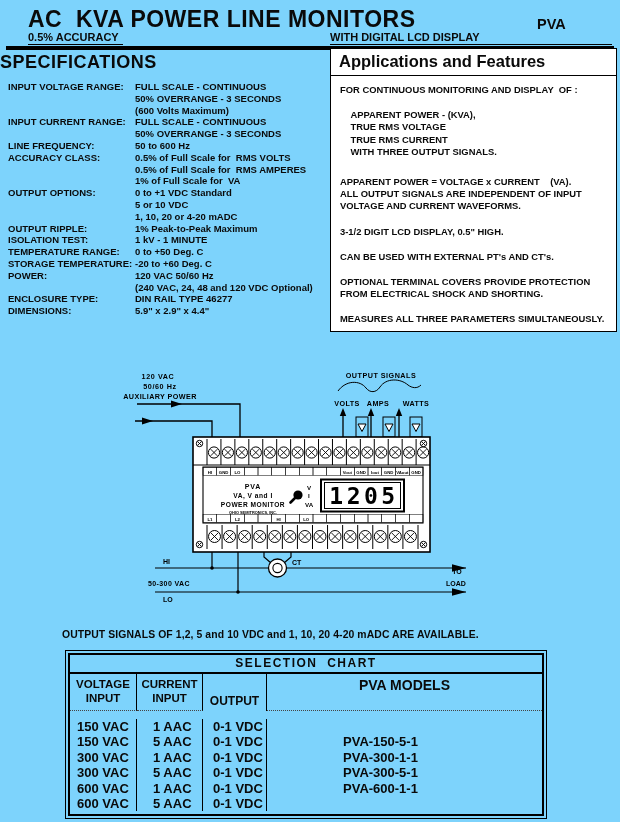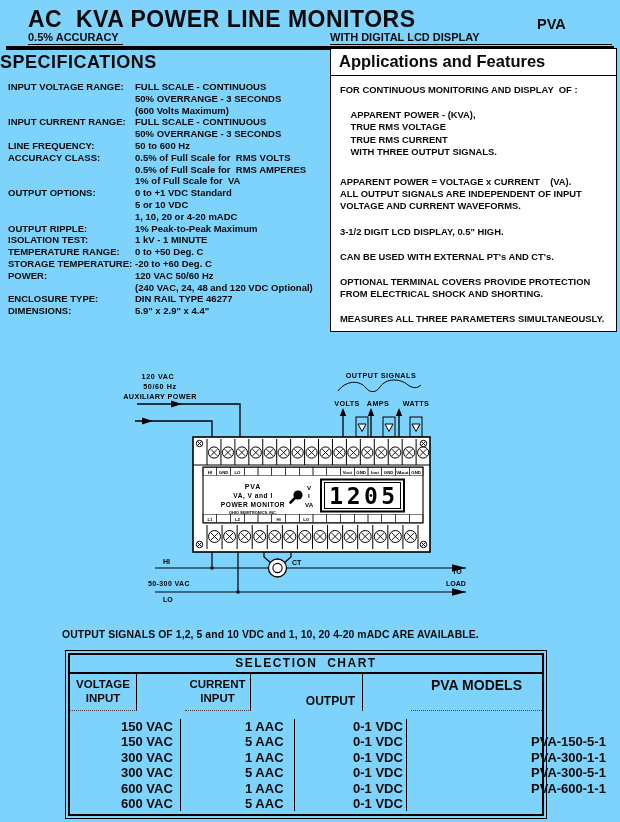--- a/index.html
+++ b/index.html
@@ -30,35 +30,35 @@
   .diag{position:absolute;left:0;top:368px;}
   .dt{font-family:"Liberation Sans",sans-serif;font-weight:700;fill:#000;}
   .lcd-digits{font-family:"DejaVu Sans Mono",monospace;font-weight:700;letter-spacing:3.5px;}
   
   .caption{position:absolute;left:62px;top:629px;width:548px;font-size:10.4px;font-weight:700;letter-spacing:.1px;}
   
   .chart{position:absolute;left:65px;top:650px;width:482px;border:1.5px solid #000;padding:2px;box-sizing:border-box;}
   .chart-inner{border:2px solid #000;}
   .chart-title{text-align:center;font-size:12px;font-weight:700;letter-spacing:1.5px;
                padding:1px 0 2px 0;border-bottom:2px solid #000;white-space:pre;}
-  .thead,.trow{display:flex;gap:48px;}
+  .thead,.trow{display:flex;}
   .c{box-sizing:border-box;}
   .c1{width:67px;flex:none;border-right:1.2px solid #000;}
   .c2{width:66px;flex:none;border-right:1.2px solid #000;}
   .c3{width:64px;flex:none;border-right:1.2px solid #000;}
   .c4{flex:1;}
   .thead{height:37px;}
   .thead .c1,.thead .c2{font-size:11.5px;font-weight:700;text-align:center;line-height:13.5px;
                         padding-top:4px;white-space:pre-line;border-bottom:1px dotted #444;}
   .thead .c3{font-size:12px;font-weight:700;text-align:center;padding-top:20px;}
   .thead .c4{font-size:14px;font-weight:700;text-align:center;padding-top:3px;border-bottom:1px dotted #444;}
   .tbody{padding:8px 0 3px 0;}
   .trow{height:15.4px;}
   .trow .c{font-size:13px;font-weight:700;line-height:15.4px;white-space:nowrap;}
-  .trow .c1{padding-left:7px;margin-left:44px;}
+  .trow .c1{padding-left:7px;}
   .trow .c2{padding-left:16px;}
   .trow .c3{padding-left:10px;}
   .trow .c4{padding-left:76px;}
 </style>
 </head>
 <body>
 
 <div class="page">
 
   <h1 class="hdr-title">AC  KVA POWER LINE MONITORS</h1>

